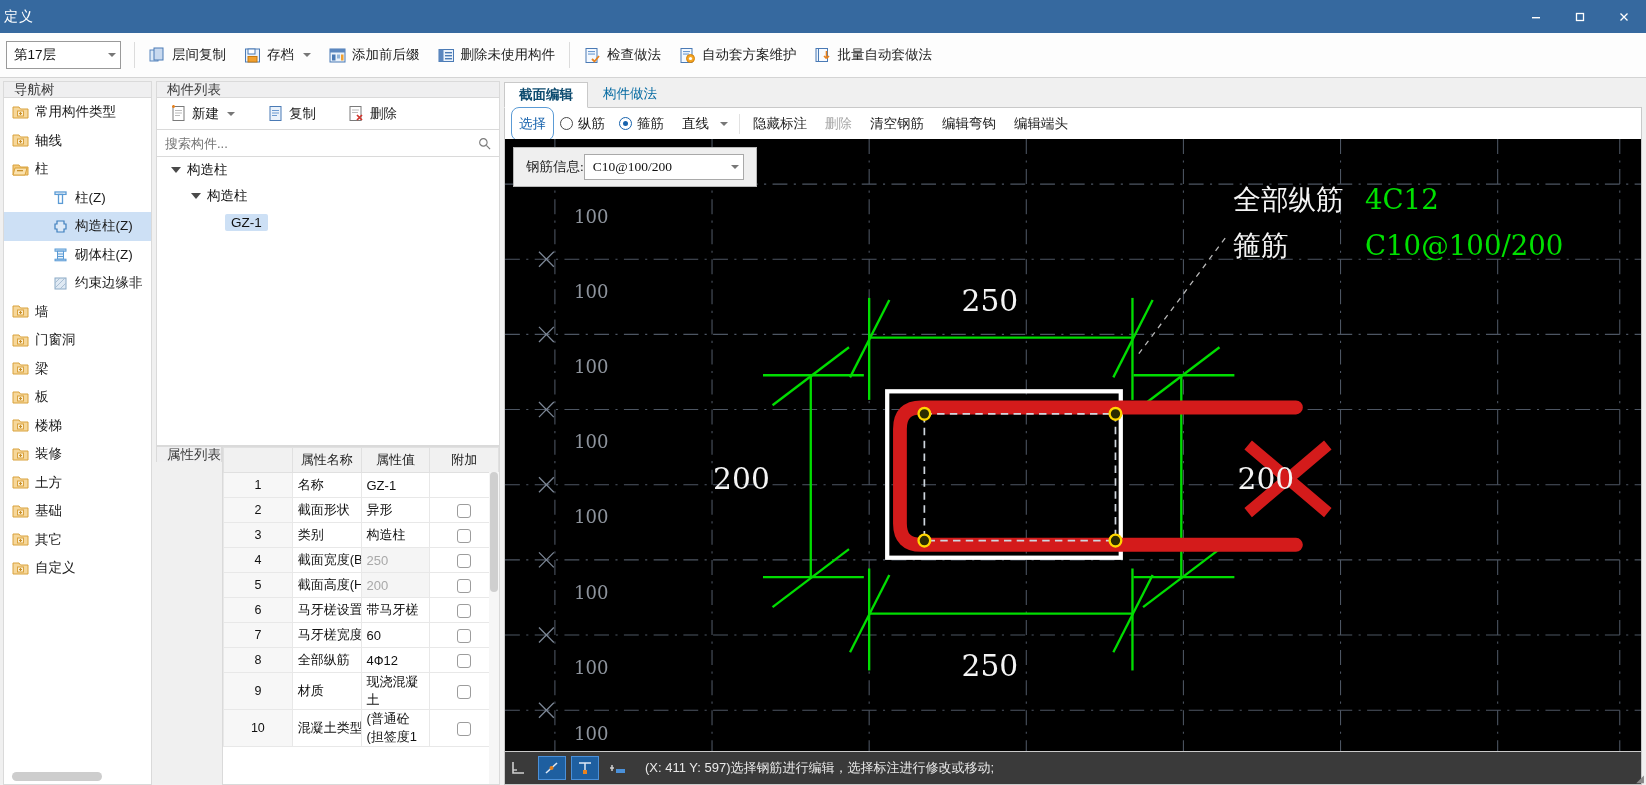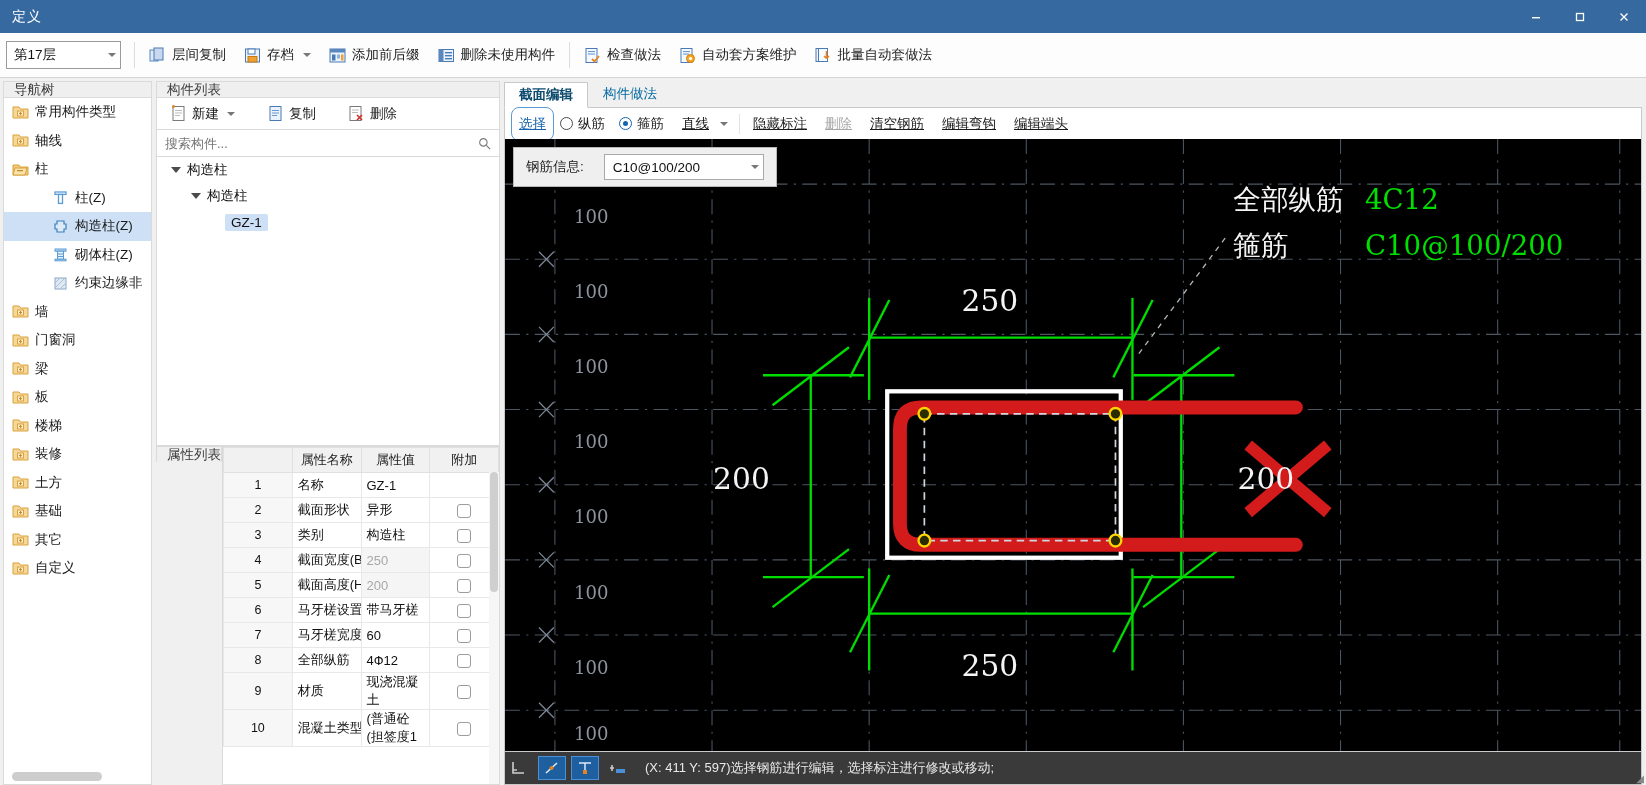--- a/index.html
+++ b/index.html
@@ -10,21 +10,21 @@
     background: #f0f0f0;
     overflow: hidden;
   }
   .app { width: 1646px; height: 785px; display: flex; flex-direction: column; background:#f0f0f0; }
 
   
   .titlebar {
     height: 33px; background: #3a6ea5; background: #36699f;
     display: flex; align-items: center; color: #fff; flex: 0 0 33px;
   }
-  .titlebar .title { margin-left: 12px; font-size: 14px; letter-spacing: 1px; }
+  .titlebar .title { margin-left: 4px; font-size: 14px; letter-spacing: 1px; }
   .titlebar .spacer { flex: 1; }
   .win-btn {
     width: 44px; height: 33px; display:flex; align-items:center; justify-content:center;
     color:#fff; font-size: 14px; line-height: 1;
   }
   .win-btn svg { display:block; }
 
   
   .toolbar {
     height: 45px; flex: 0 0 45px; background: #fdfdfd;
@@ -111,33 +111,33 @@
   
   .rightcol { flex:1; display:flex; flex-direction:column; padding: 3px 4px 0 4px; min-width:0; }
   .tabs { height: 27px; display:flex; align-items:flex-end; border-bottom:1px solid #c9c9c9; background:#f0f0f0; }
   .tab { height:26px; padding: 0 14px; display:flex; align-items:center; font-size:13.5px; color:#0369a1; border:1px solid transparent; }
   .tab.active { background:#fff; border:1px solid #c9c9c9; border-bottom-color:#fff; margin-bottom:-1px; color:#0c4a6e; font-weight:bold; }
 
   .edit-tools {
     height: 31px; background:#fff; display:flex; align-items:center; gap:2px;
     padding: 0 6px; border-left:1px solid #c9c9c9; border-right:1px solid #c9c9c9;
   }
-  .et-btn { height:23px; display:flex; align-items:center; padding: 16px 7px; font-size:13.5px; color:#1a1a1a; border:1px solid transparent; border-radius:8px;text-decoration:underline; }
+  .et-btn { height:23px; display:flex; align-items:center; padding: 16px 7px; font-size:13.5px; color:#1a1a1a; border:1px solid transparent; border-radius:8px; }
   .et-btn.active { background:#ffffff; border:1px solid #5b9bd5; color:#1763ad; }
   .et-btn.disabled { color:#a6a6a6; }
   .radio-item { display:flex; align-items:center; gap:5px; padding: 0 8px 0 4px; font-size:13.5px; color:#1a1a1a; }
   .radio { width:13px;height:13px;border-radius:50%;border:1.6px solid #4a4a4a;display:inline-block;position:relative;background:#fff; }
   .radio.on { border-color:#1763ad; }
   .radio.on::after { content:''; position:absolute; left:2.5px; top:2.5px; width:5px;height:5px;border-radius:50%;background:#1763ad; }
   .et-sep { width:1px; height:20px; background:#e2e2e2; margin: 0 3px; }
 
   .canvas-wrap { flex:1; position:relative; background:#000; border:1px solid #c9c9c9; border-top:none; overflow:hidden; min-height:0; }
   .rebar-box {
     position:absolute; left: 8px; top: 8px; background:#efefef; border:1px solid #b8b8b8;
-    height: 40px; display:flex; align-items:center; padding: 0 12px; gap:20px; z-index: 5;
+    height: 40px; display:flex; align-items:center; padding: 0 12px; gap:0; z-index: 5; font-family: Liberation Serif, serif;
   }
   .rebar-box .lab { font-size:13.5px; color:#1a1a1a; }
   .rebar-combo {
     width: 160px; height: 26px; background:#fff; border:1px solid #a9a9a9;
     display:flex; align-items:center; padding: 0 4px 0 8px; font-size:13.5px; color:#111;
   }
   .rebar-combo .v { flex:1; }
 
   .statusbar {
     height: 33px; flex:0 0 33px; background:#3a3a3a; display:flex; align-items:center;

